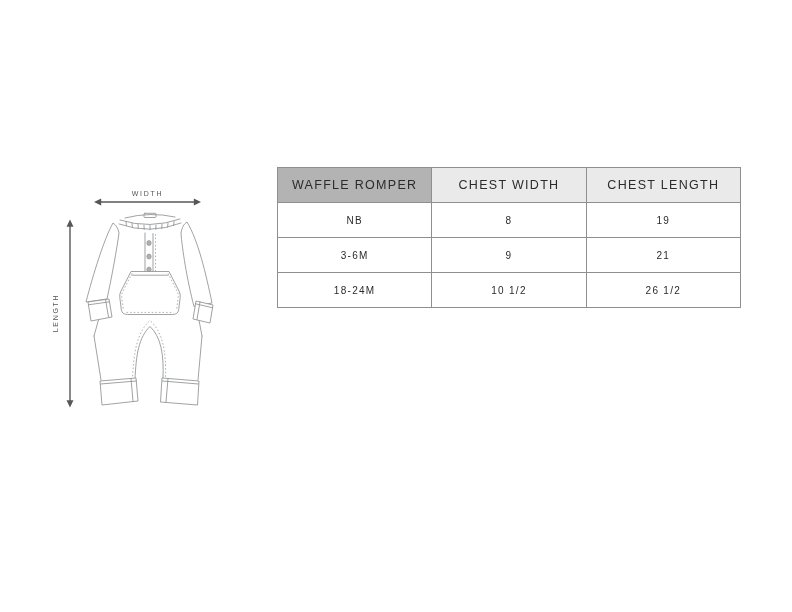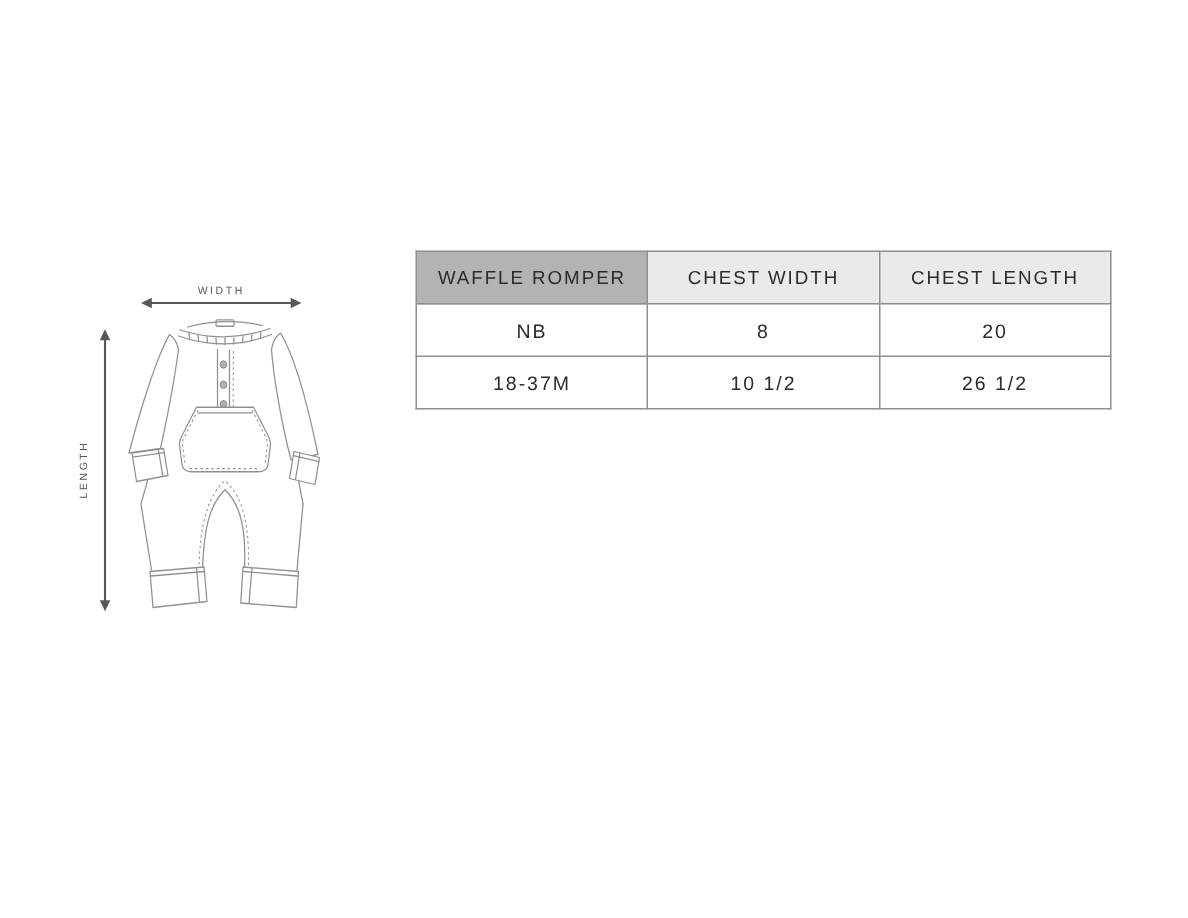--- a/index.html
+++ b/index.html
@@ -27,21 +27,21 @@
   .dim-label{fill:var(--arrow-color);font-family:"Liberation Sans",sans-serif;
     font-size:7px;letter-spacing:1.7px;}
   .button-dot{fill:#b4b0a8;stroke:#85878a;stroke-width:0.6;}
 
   
   .size-table-wrap{position:absolute;left:277px;top:167px;width:464px;}
   table{border-collapse:collapse;width:464px;table-layout:fixed;}
   th,td{border:1px solid var(--table-border);text-align:center;vertical-align:middle;
     color:var(--table-text);font-weight:normal;letter-spacing:1.3px;}
   th{height:35px;font-size:12.5px;}
-  td{height:35px;font-size:13px;}
+  td{height:35px;font-size:10px;}
   .th-primary{background:var(--header-primary-bg);}
   .th-secondary{background:var(--header-secondary-bg);}
 </style>
 </head>
 <body>
 
 <div class="canvas">
 
   <div class="figure">
     <svg viewBox="0 0 230 247">
@@ -147,24 +147,29 @@
         <tr>
           <th class="th-primary">WAFFLE ROMPER</th>
           <th class="th-secondary">CHEST WIDTH</th>
           <th class="th-secondary">CHEST LENGTH</th>
         </tr>
       </thead>
       <tbody>
         <tr>
           <td>NB</td>
           <td>8</td>
-          <td>20</td>
+          <td>19</td>
         </tr>
         <tr>
-          <td>18-37M</td>
+          <td>3-6M</td>
+          <td>9</td>
+          <td>21</td>
+        </tr>
+        <tr>
+          <td>18-24M</td>
           <td>10 1/2</td>
           <td>26 1/2</td>
         </tr>
       </tbody>
     </table>
   </div>
 
 </div>
 
 </body></html>

